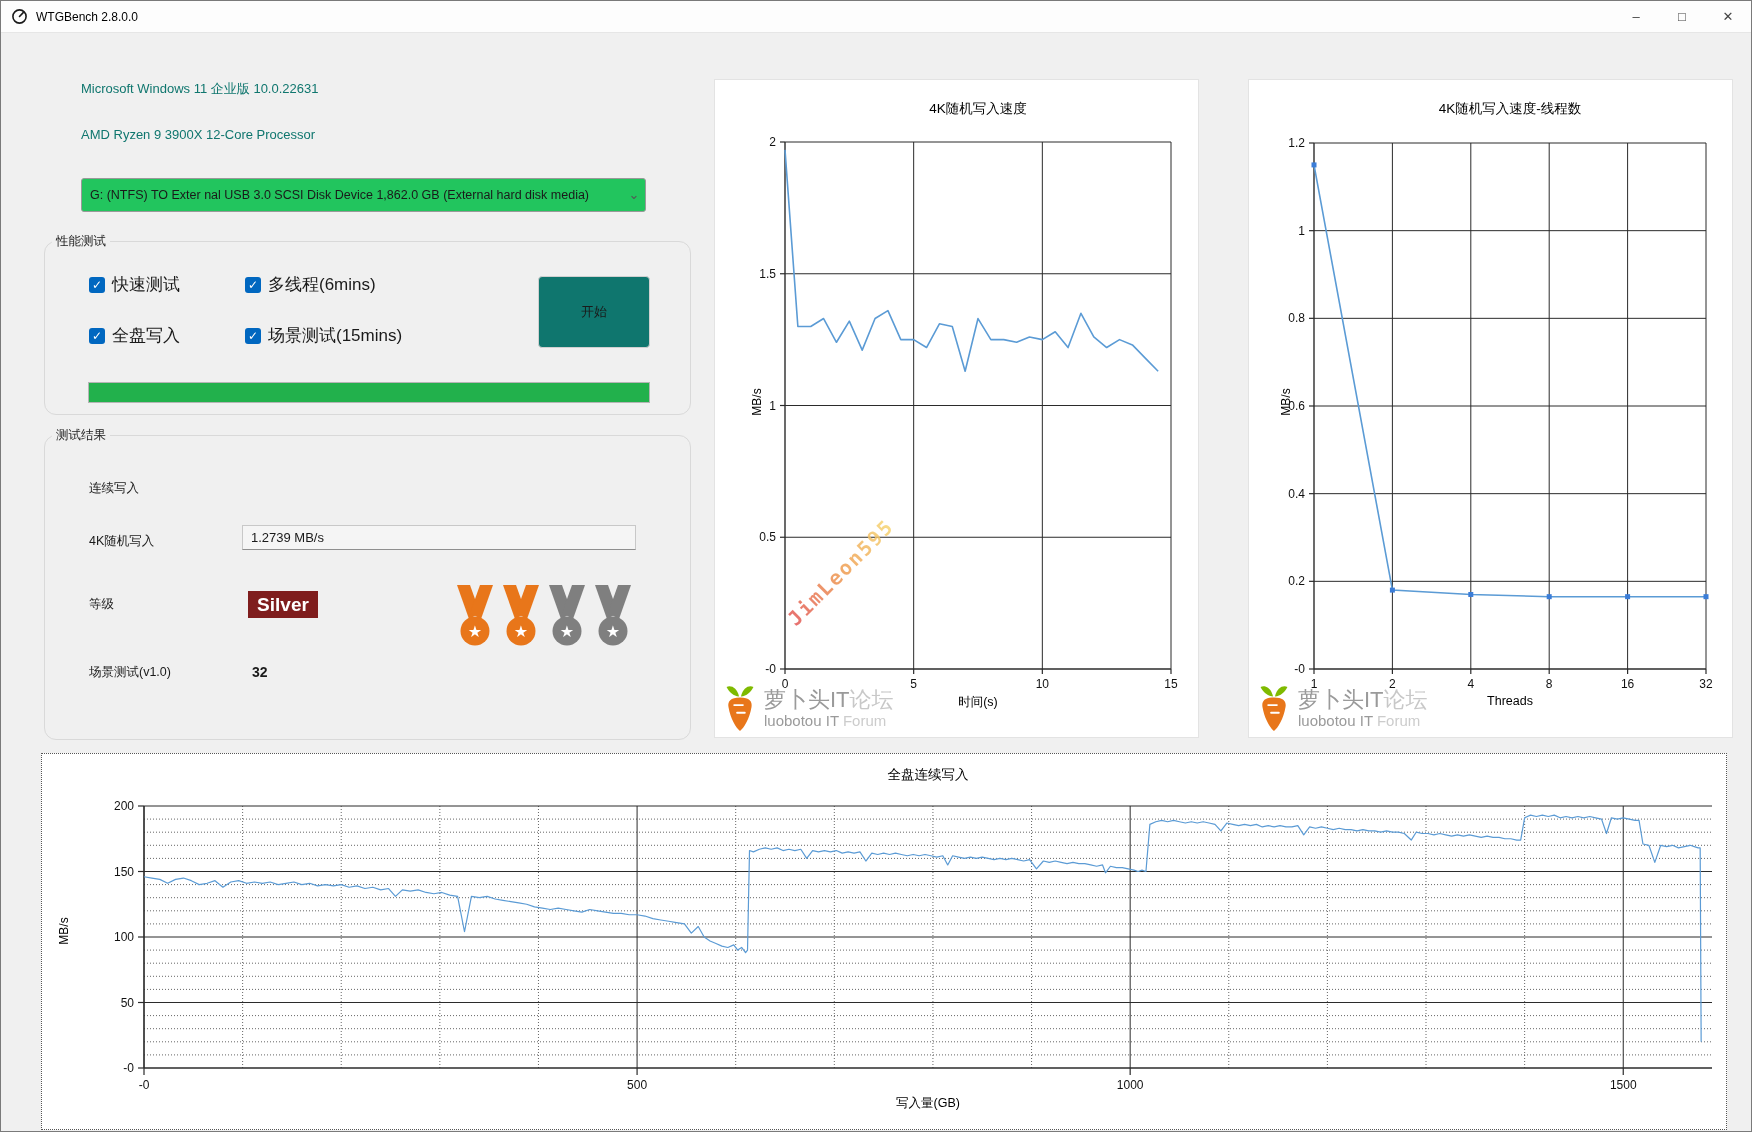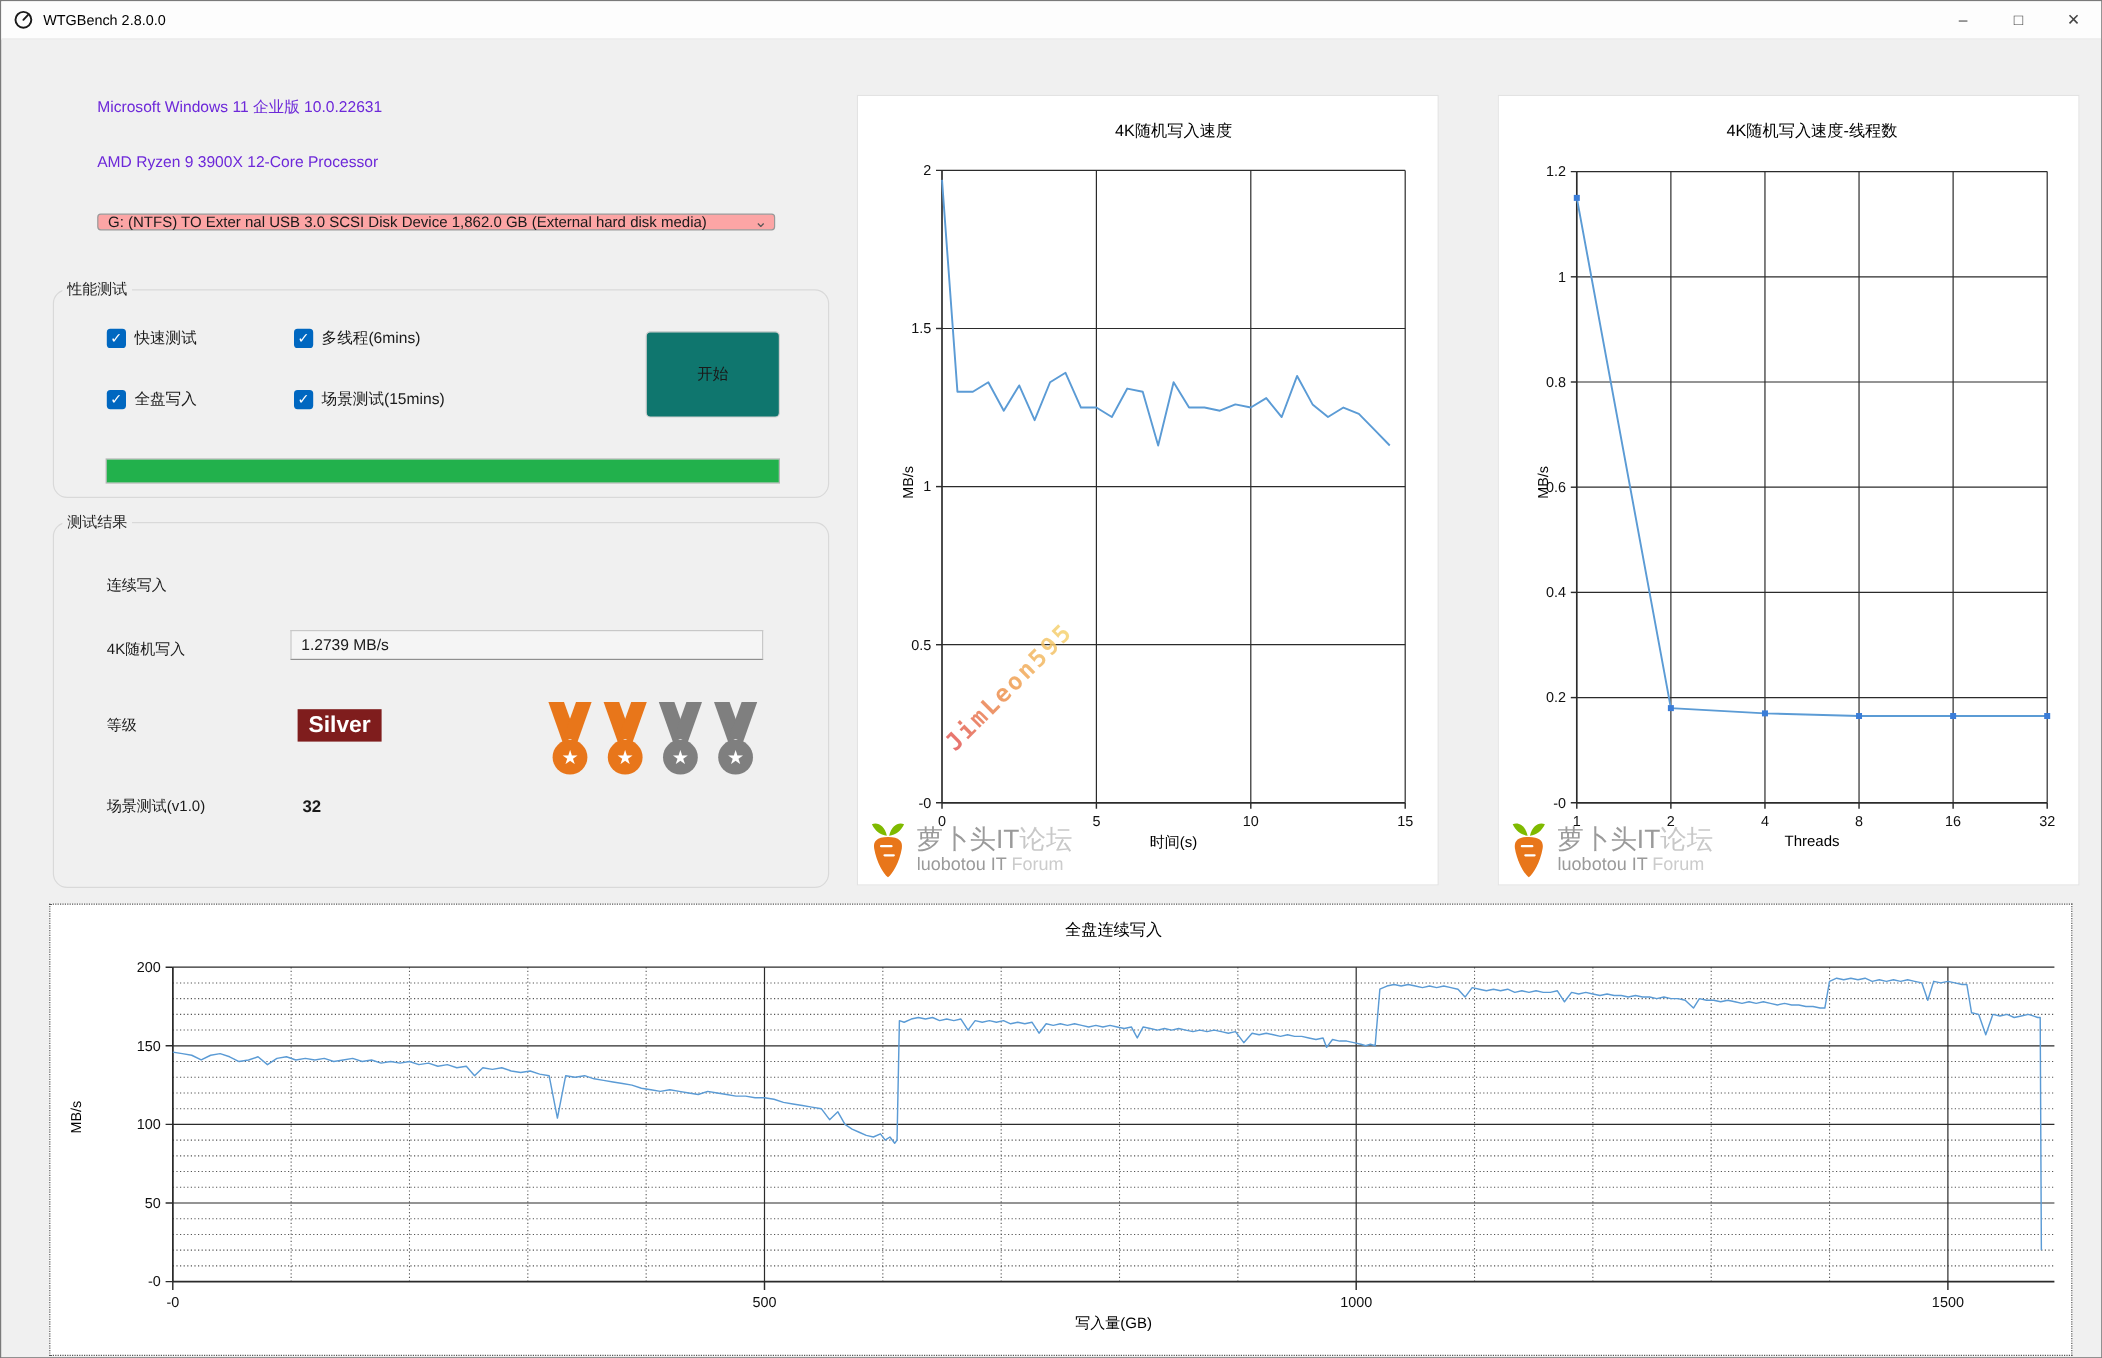--- a/index.html
+++ b/index.html
@@ -8,37 +8,37 @@
        border:1px solid #7a7a7a;box-sizing:border-box;}
   
   #titlebar{position:absolute;left:0;top:0;width:100%;height:31px;background:#fdfdfd;
             border-bottom:1px solid #e6e6e6;display:flex;align-items:center;}
   #app-icon{margin-left:10px;width:17px;height:17px;flex:0 0 auto;}
   #window-title{margin-left:8px;font-size:12px;color:#000;}
   #win-controls{position:absolute;right:0;top:0;height:31px;display:flex;}
   .win-btn{width:46px;height:31px;display:flex;align-items:center;justify-content:center;
            font-size:13px;color:#444;cursor:default;}
   
-  .sysline{position:absolute;left:80px;font-size:13px;color:#6d28d9;}
+  .sysline{position:absolute;left:80px;font-size:13px;color:#0f766e;}
   #sys-os{top:79px;} #sys-cpu{top:126px;}
   
-  #drive-combo{position:absolute;left:80px;top:177px;width:565px;height:14px;background:#fca5a5;
+  #drive-combo{position:absolute;left:80px;top:177px;width:565px;height:34px;background:#22c55e;
                border:1px solid #999;border-radius:3px;display:flex;align-items:center;box-sizing:border-box;}
   #drive-combo .val{font-size:12.5px;margin-left:8px;white-space:nowrap;overflow:hidden;flex:1;}
   #drive-combo .chev{width:22px;text-align:center;color:#555;font-size:13px;line-height:20px;}
   
   .groupbox{position:absolute;border:1px solid #d9d9d9;border-radius:12px;}
   .groupbox .legend{position:absolute;left:7px;top:-9px;background:#f0f0f0;padding:0 4px;font-size:12.5px;color:#222;}
   #perf-group{left:43px;top:240px;width:645px;height:172px;}
   #results-group{left:43px;top:434px;width:645px;height:303px;}
   
   .cb-item{position:absolute;display:flex;align-items:center;gap:7px;}
   .cb-box{width:16px;height:16px;background:#0067C0;border-radius:3px;color:#fff;font-size:12px;
           display:flex;align-items:center;justify-content:center;line-height:1;}
-  .cb-label{font-size:13px;}
+  .cb-label{font-size:17px;}
   #cb1{left:44px;top:31px;} #cb2{left:200px;top:31px;} #cb3{left:44px;top:82px;} #cb4{left:200px;top:82px;}
   #start-button{position:absolute;left:493px;top:34px;width:110px;height:70px;background:#0f766e;
                 border:1px solid #d0d0d0;border-radius:4px;font-size:13px;display:flex;
                 align-items:center;justify-content:center;}
   #progress-track{position:absolute;left:43px;top:140px;width:562px;height:21px;border:1px solid #b5b5b5;
                   background:#e6e6e6;box-sizing:border-box;}
   #progress-fill{height:100%;}
   
   .res-label{position:absolute;font-size:12.5px;}
   .res-box{position:absolute;width:394px;height:25px;border:1px solid #c8c8c8;border-bottom:1px solid #8f8f8f;

